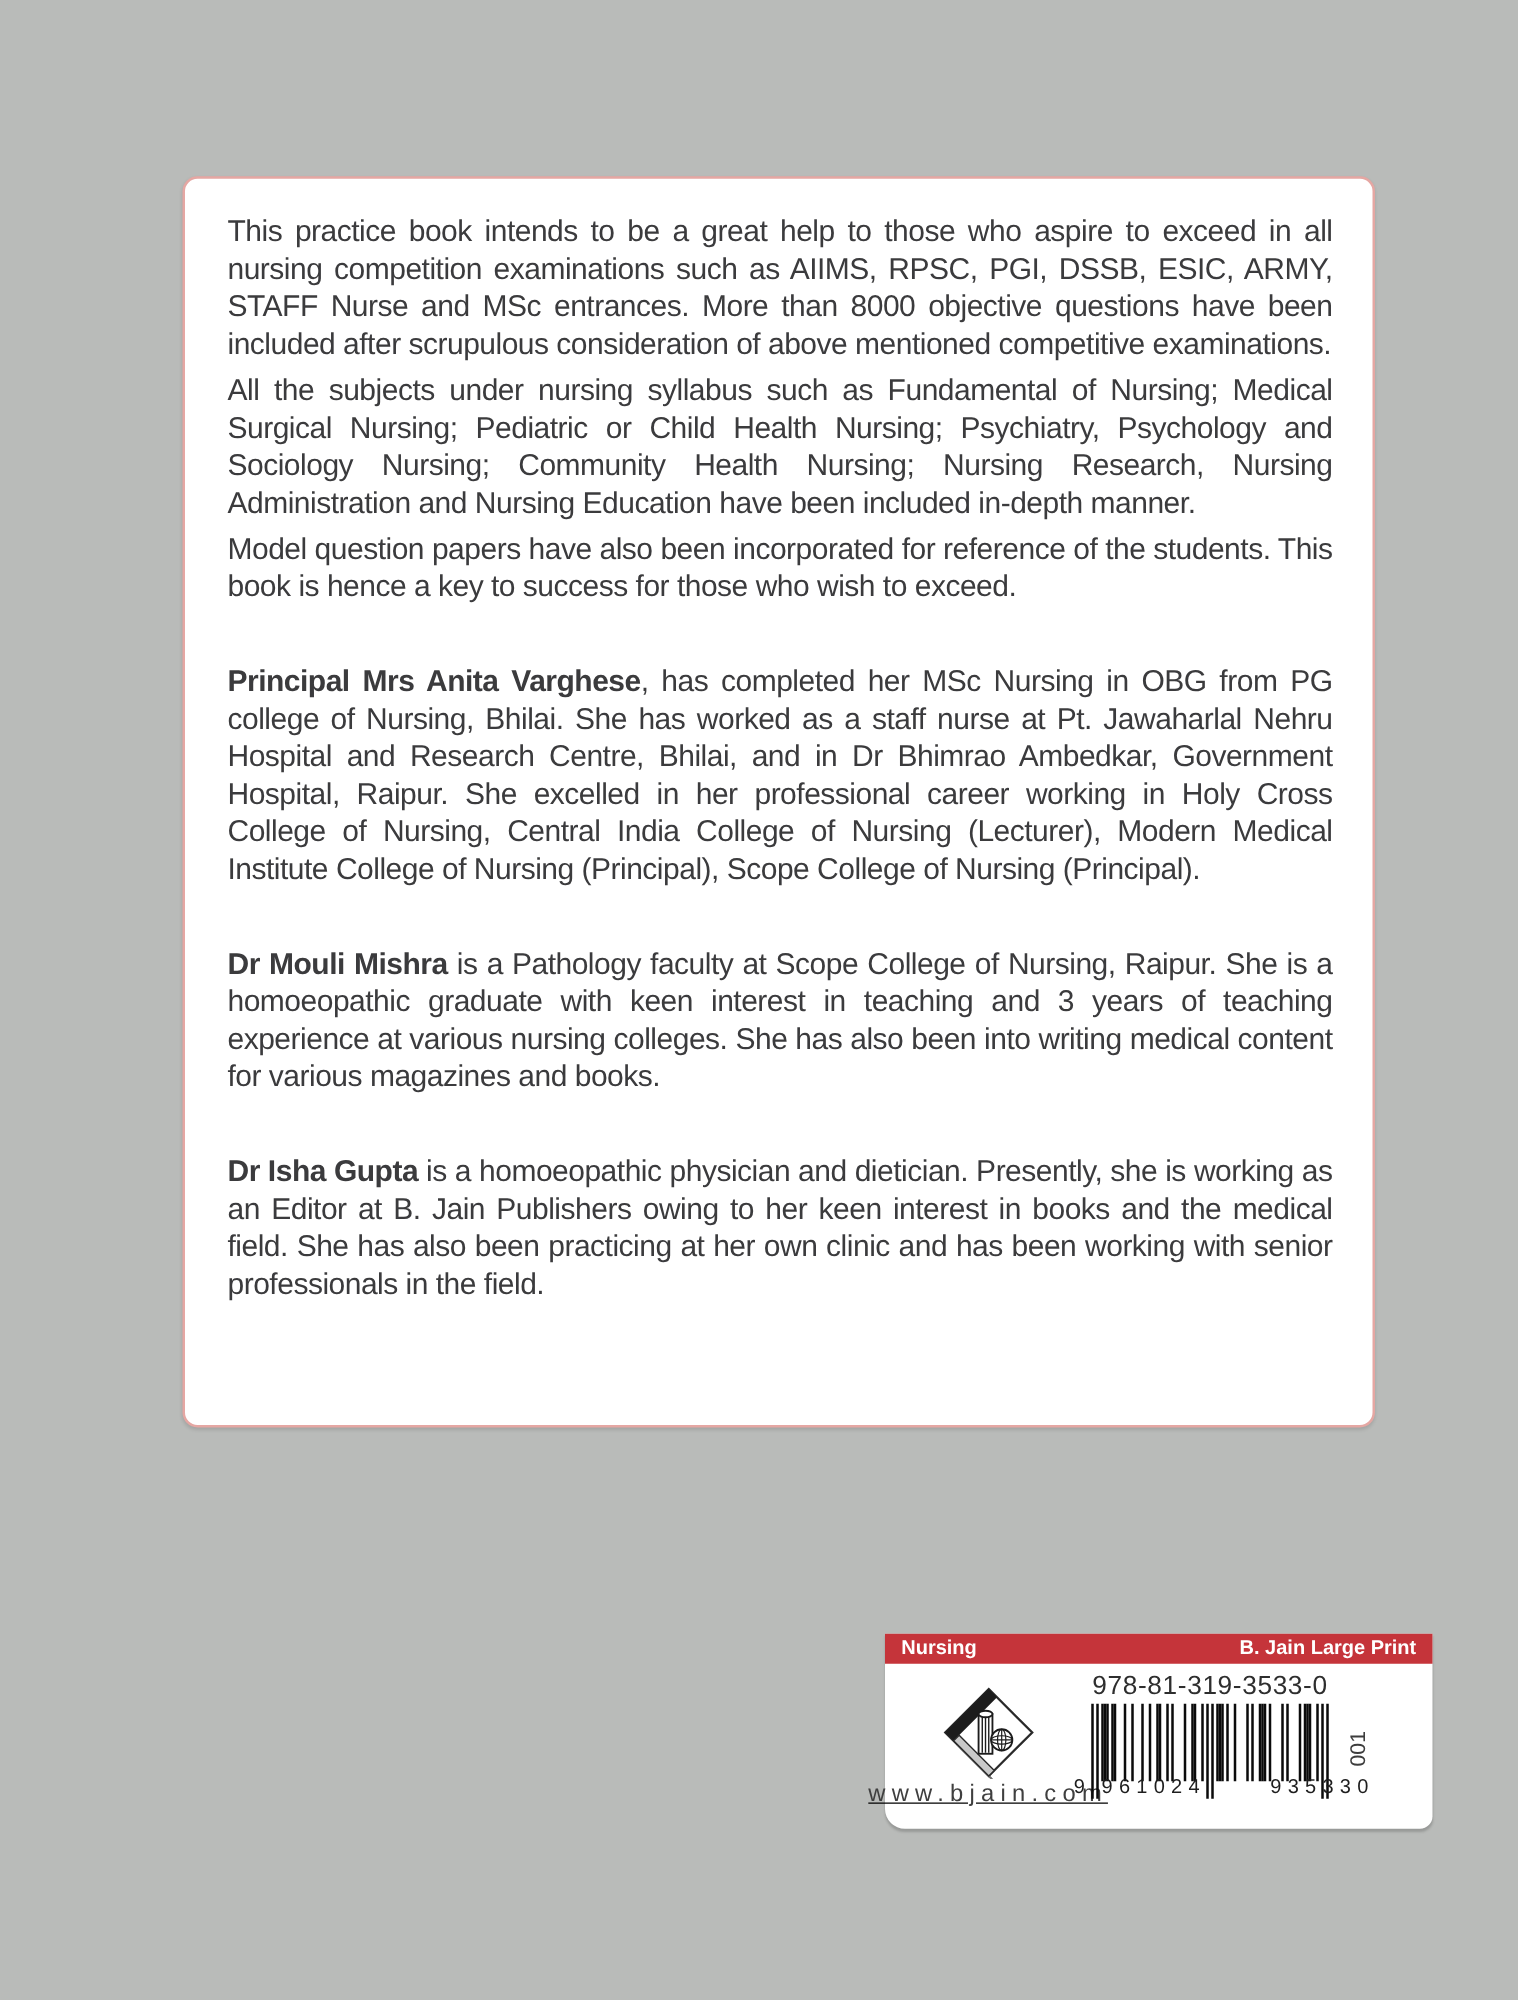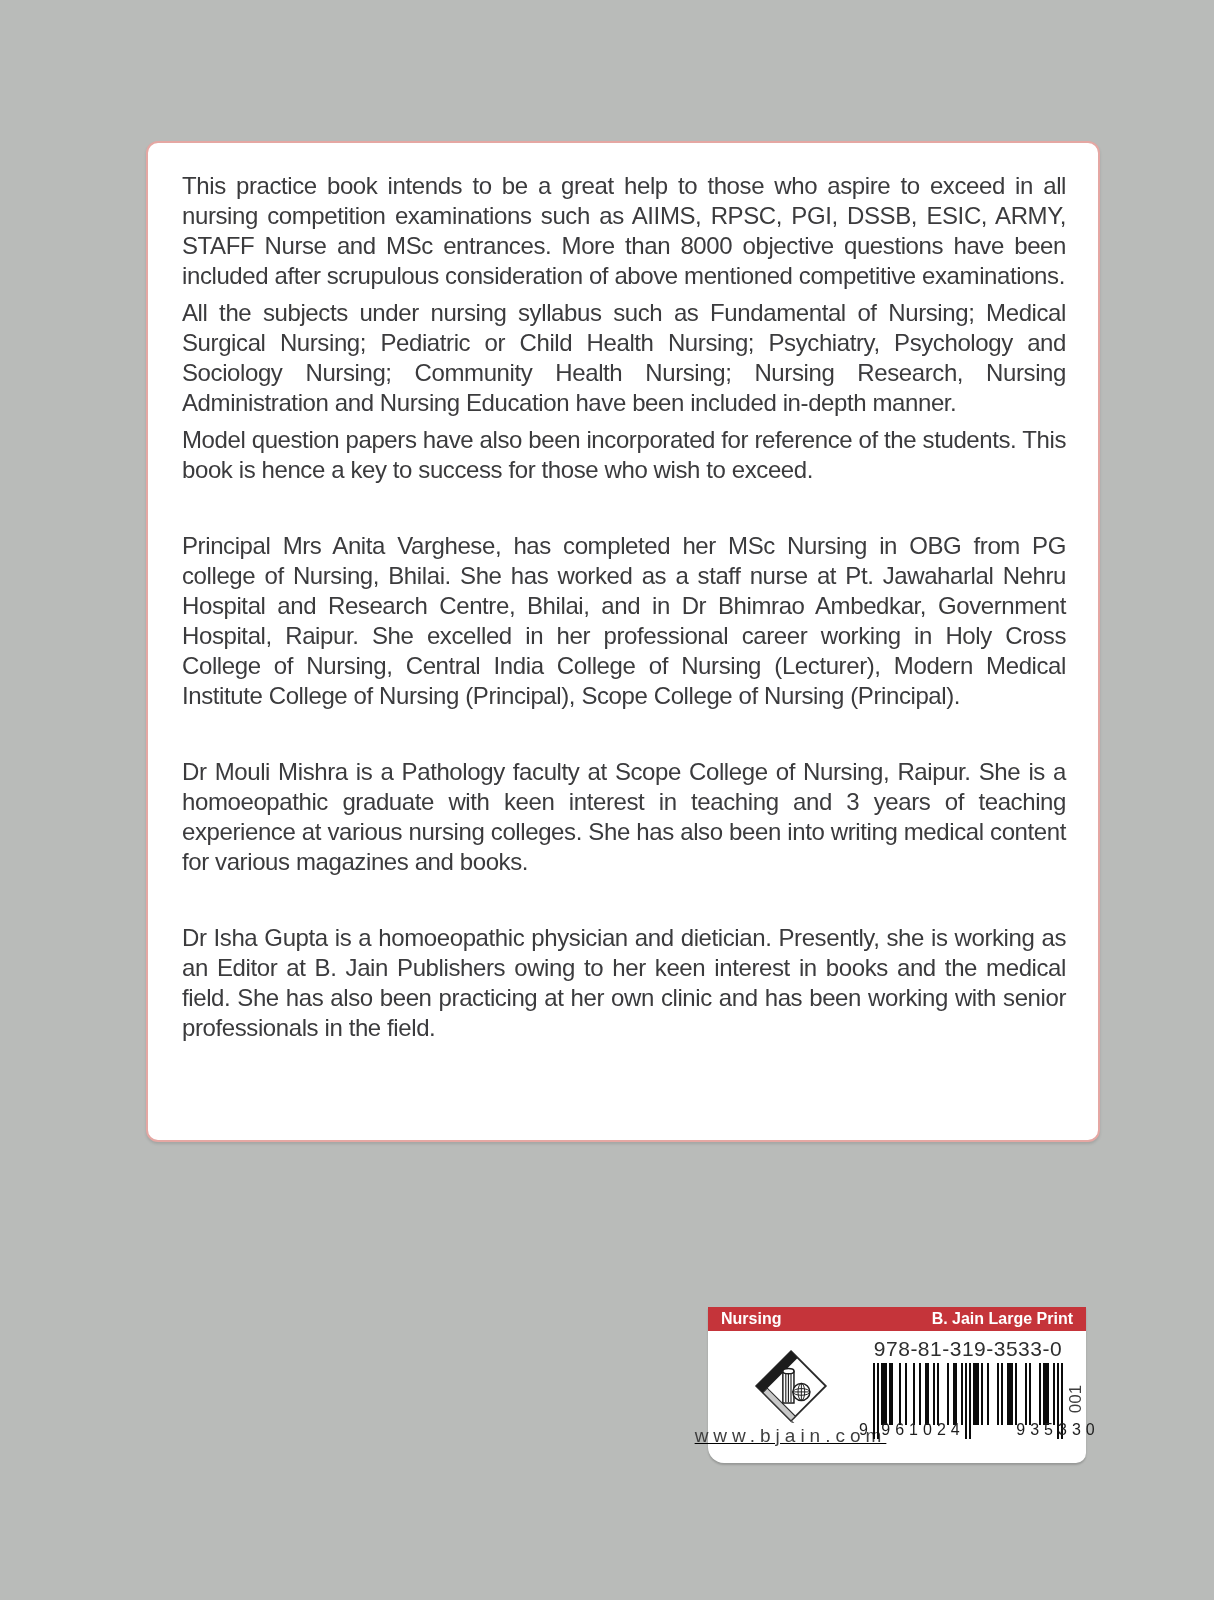--- a/index.html
+++ b/index.html
@@ -20,25 +20,25 @@
     padding:28px 32px 40px 34px;
     box-shadow:0 2px 3px rgba(0,0,0,0.12);
   }
   .card p{
     margin:0 0 7px 0;
     font-size:24px;line-height:30px;letter-spacing:-0.4px;
     color:#3b3b3d;
     text-align:justify;
   }
   .card p.author{margin-top:46px;}
-  .card .lead{font-weight:normal;}
+  .card .lead{font-weight:bold;}
 
   
   .panel{
-    position:absolute;left:708px;top:1307px;width:378px;height:156px;
+    position:absolute;left:708px;top:1307px;width:438px;height:156px;
     background:#ffffff;
     border-radius:0 0 10px 16px;
     box-shadow:0 2px 2px rgba(0,0,0,0.18);
   }
   .panel-head{
     height:24px;background:#c5343a;color:#ffffff;
     display:flex;justify-content:space-between;align-items:center;
     padding:0 13px;font-size:16px;
   }
   .panel-head .cat{font-weight:bold;}

